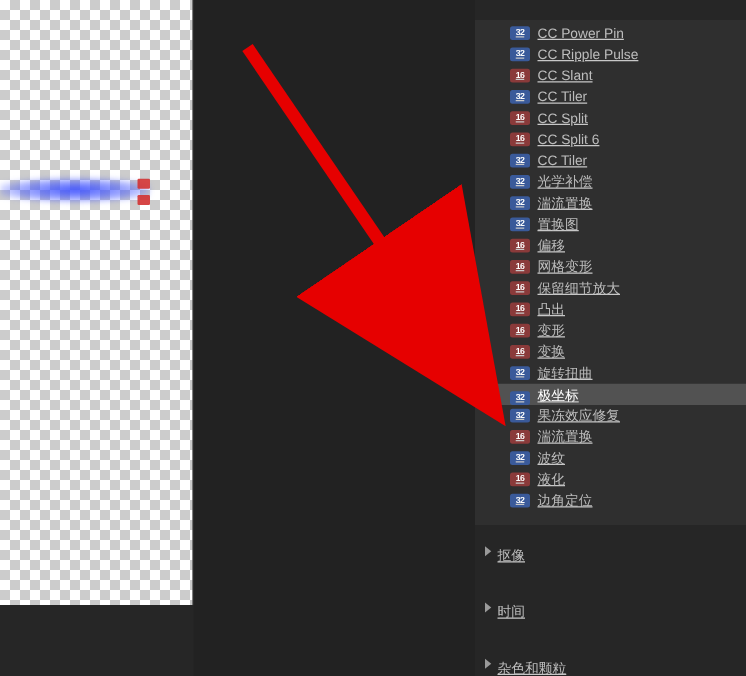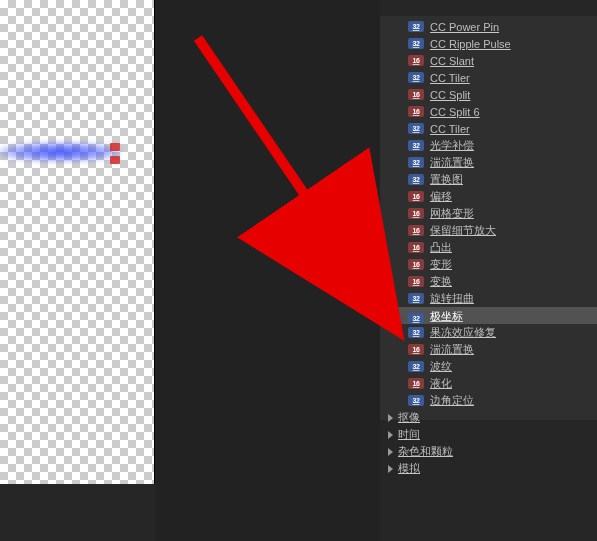--- a/index.html
+++ b/index.html
@@ -79,25 +79,26 @@
     border-radius: 2px;
     color: #fff;
     letter-spacing: -0.5px;
     flex-shrink: 0;
   }
   .b32 { background: #3a5a9a; }
   .b16 { background: #8a3a3a; }
   .eff-label { color: #bdbdbd; white-space: nowrap; }
   .cat-item {
     display: flex;
-    align-items: center;
+    align-items: flex-start;
     height: 17px;
     padding-left: 8px;
     gap: 5px;
     cursor: pointer;
+    margin-top: 28px;
   }
   .tri {
     width: 0; height: 0;
     border-top: 4px solid transparent;
     border-bottom: 4px solid transparent;
     border-left: 5px solid #9a9a9a;
     flex-shrink: 0;
   }
   .cat-label { color: #bdbdbd; }
 

